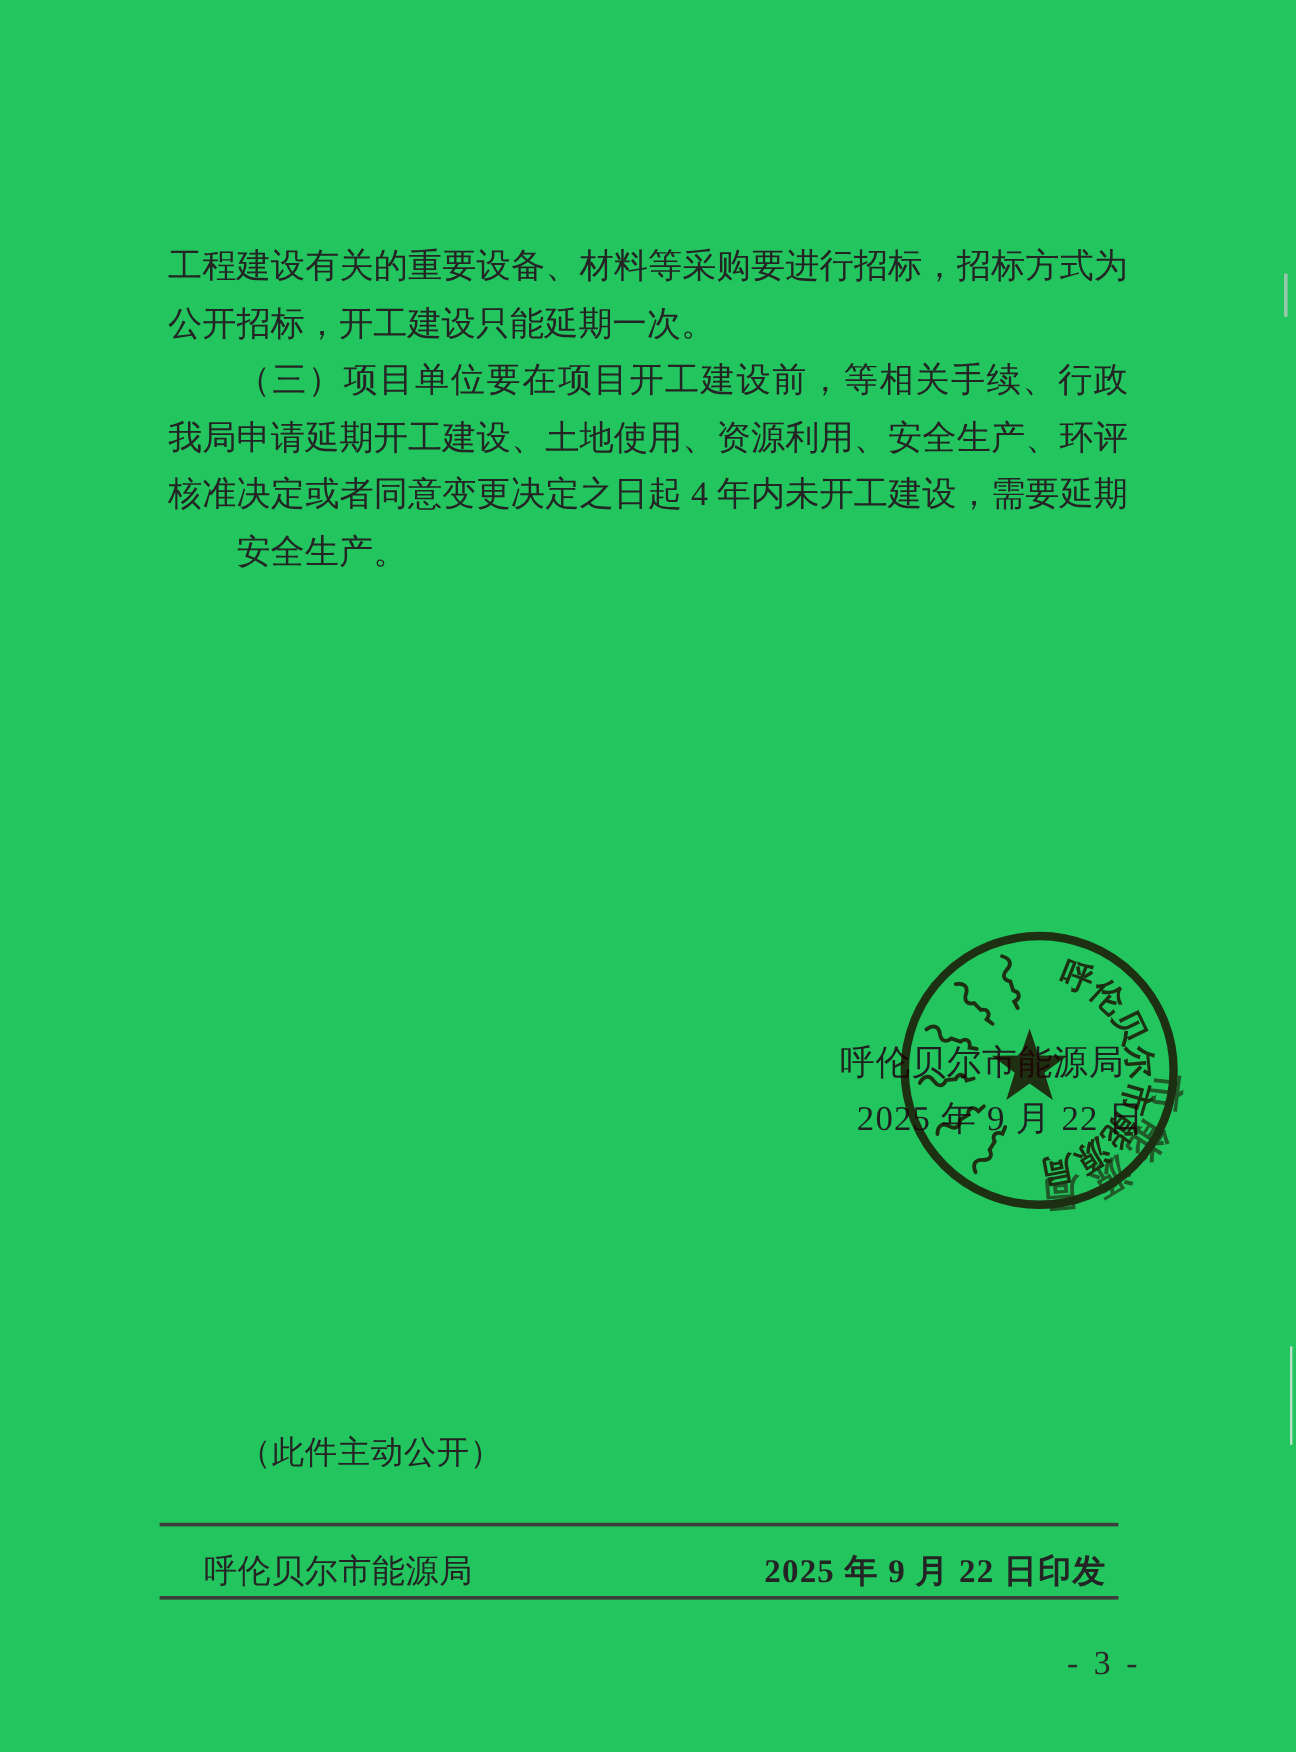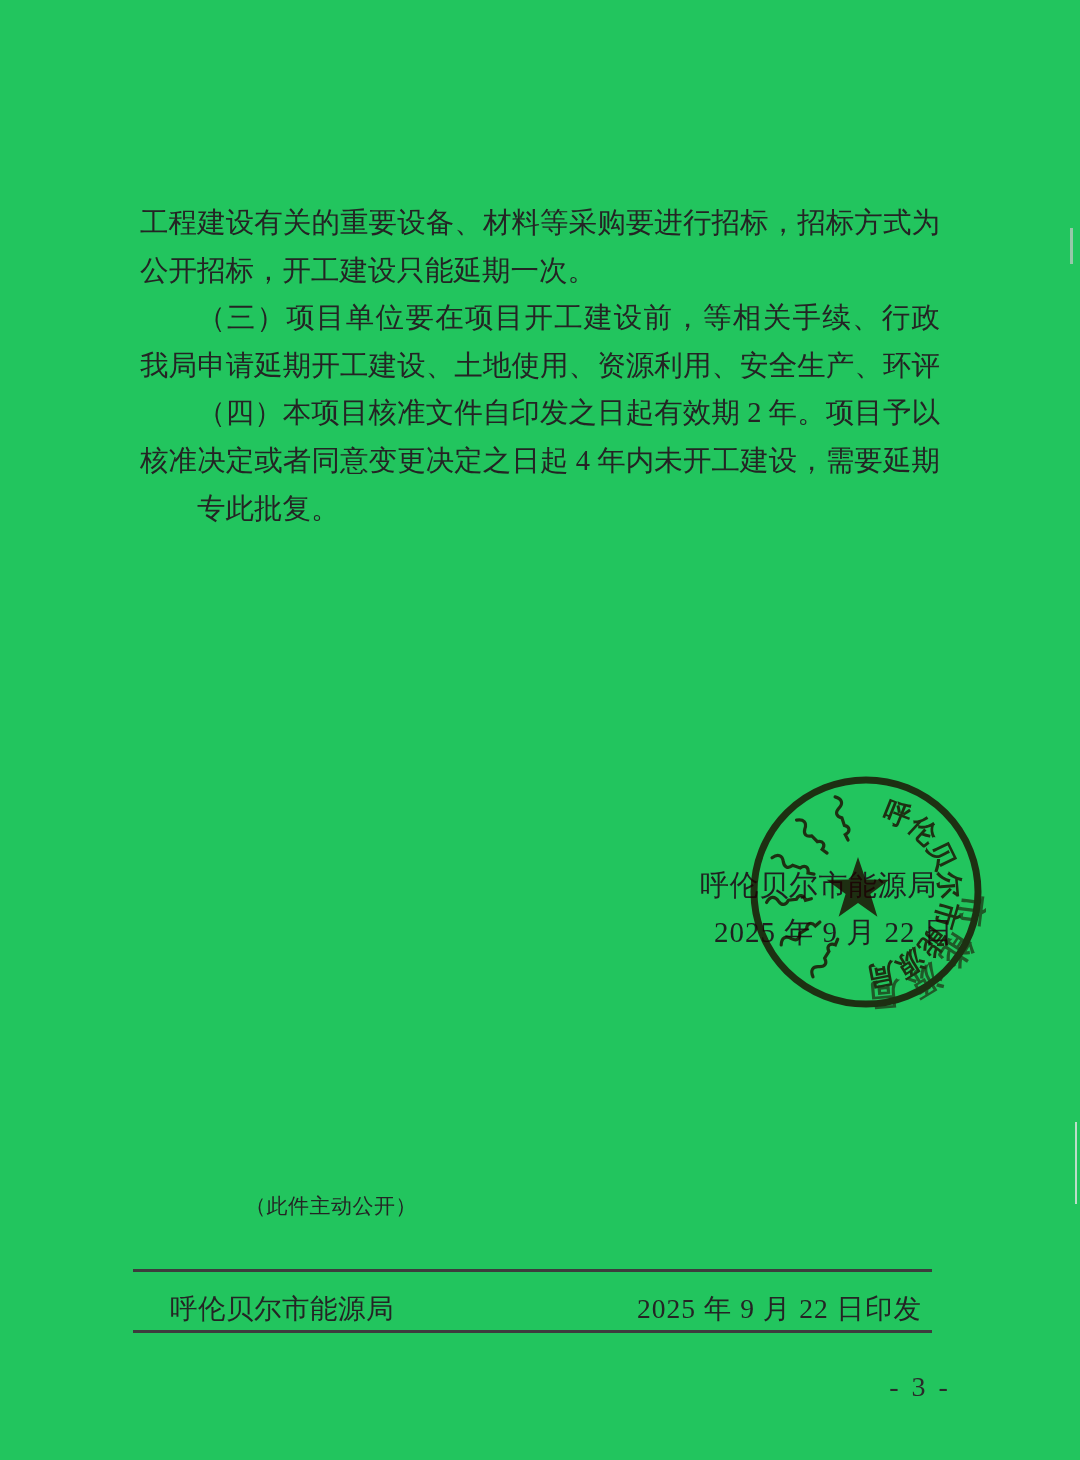--- a/index.html
+++ b/index.html
@@ -21,32 +21,32 @@
   .sig-date   { position:absolute; left:714px; top:913px; font-size:29px;
                 letter-spacing:1px; color:#1f1f1f; }
 
   
   .seal { position:absolute; left:746px; top:772px; width:240px; height:240px;
           mix-blend-mode:multiply; opacity:0.95; }
   .seal svg { display:block; }
   .seal text { font-family:"Liberation Serif","DejaVu Serif",serif; font-weight:bold; }
 
   
-  .note { position:absolute; left:199px; top:1192px; font-size:21px;
-          letter-spacing:0.5px; color:#242424;margin-left:46px; }
+  .note { position:absolute; left:199px; top:1192px; font-size:27px;
+          letter-spacing:0.5px; color:#242424; }
 
   
   .footer-rule { position:absolute; left:133px; width:799px; height:3px;
                  background:#3d3d3d; }
   .rule-top { top:1269px; }
   .rule-bottom { top:1330px; }
   .footer-agency { position:absolute; left:170px; top:1291px; font-size:27.5px;
                    letter-spacing:0.5px; color:#242424; }
   .footer-date { position:absolute; right:158px; top:1291px; font-size:27.5px;
-                 letter-spacing:1px; color:#242424; }
+                 letter-spacing:1px; color:#242424;font-weight:bold; }
 
   
   .page-num { position:absolute; left:876px; top:1371px; width:88px;
               text-align:center; font-size:28px; letter-spacing:3px; color:#2a2a2a; }
 
   
   .artifact-1 { position:absolute; left:1070px; top:228px; width:3px; height:36px;
                 background:#c9c9c9; opacity:0.7; }
   .artifact-2 { position:absolute; left:1075px; top:1122px; width:2px; height:82px;
                 background:#e3e3e3; opacity:0.8; }
@@ -54,23 +54,22 @@
 </head>
 <body>
 
 <div class="page">
 
   <div class="body-text">
       <div class="line fill">工程建设有关的重要设备、材料等采购要进行招标，招标方式为</div>
       <div class="line">公开招标，开工建设只能延期一次。</div>
       <div class="line fill ind">（三）项目单位要在项目开工建设前，等相关手续、行政</div>
       <div class="line fill">我局申请延期开工建设、土地使用、资源利用、安全生产、环评</div>
-      <div class="line fill ind">（四）本项目核准文件自印发之日起有效期 2 年。项目予以</div>
       <div class="line fill">核准决定或者同意变更决定之日起 4 年内未开工建设，需要延期</div>
-      <div class="line ind">专此批复。</div>
+      <div class="line ind">安全生产。</div>
     </div>
 
   <div class="sig-agency">呼伦贝尔市能源局</div>
   <div class="sig-date">2025 年 9 月 22 日</div>
 
   <div class="seal">
     <svg viewBox="0 0 240 240" width="240" height="240">
       <defs>
         <path id="mg" d="M120,20 c6,4 6,9 0,12 c-5,3 -5,7 0,10 l0,8 c5,3 4,8 -2,9 l1,6" fill="none" stroke-width="3.2" stroke-linecap="round"></path>
       </defs>

